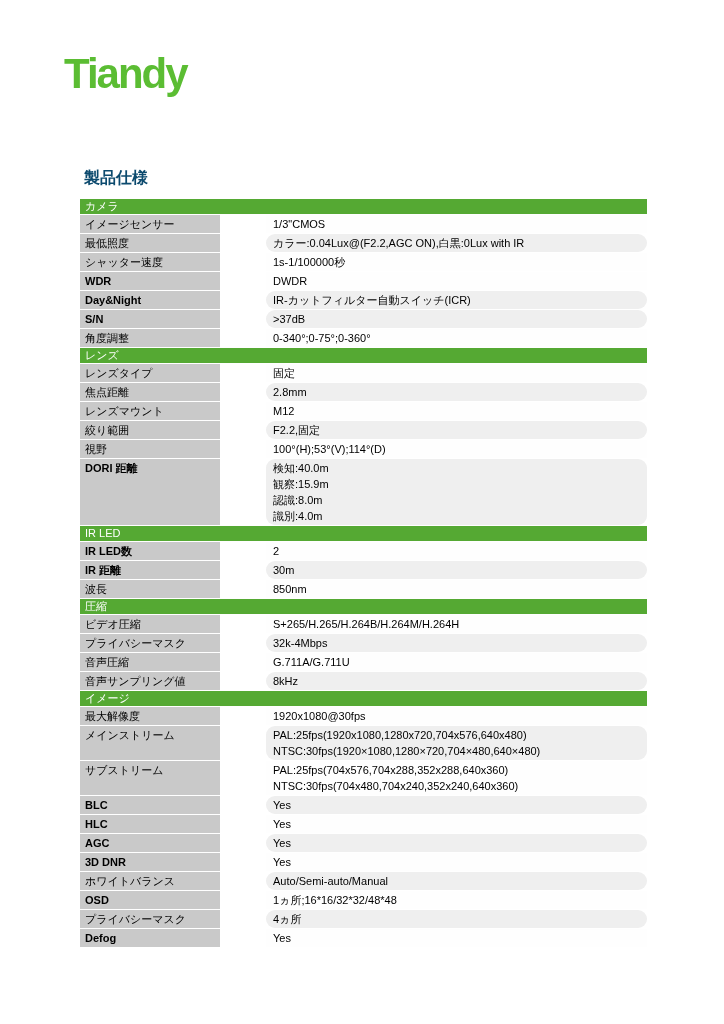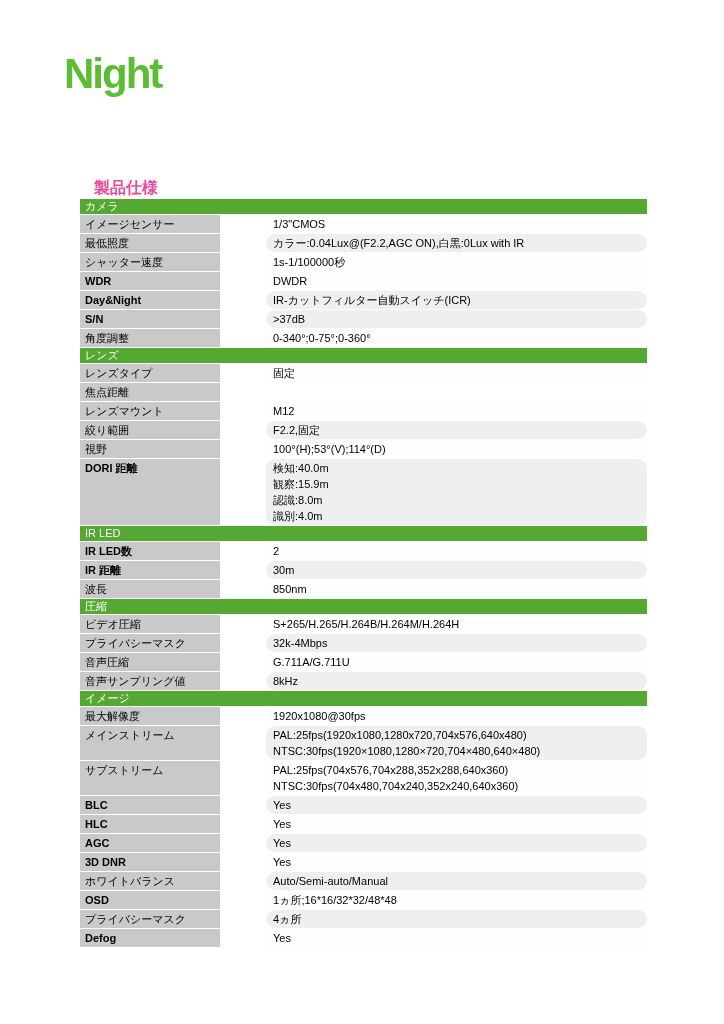--- a/index.html
+++ b/index.html
@@ -10,21 +10,21 @@
     position:relative;
     color:#000;
   }
   .logo{
     position:absolute;left:64px;top:50px;
     font-size:42px;font-weight:800;letter-spacing:-2px;
     color:var(--logo-green,#5bbd33);
   }
   .title{
     position:absolute;left:80px;top:164px;
-    font-size:16px;font-weight:bold;margin:14px;color:#ec4899;
+    font-size:16px;font-weight:bold;margin:4px;color:#0c4a6e;
   }
   .spec-table{
     position:absolute;left:80px;top:199px;width:567px;
     font-size:11px;line-height:16px;
   }
   .sec-header{
     background:var(--green,#55a933);
     color:#fff;font-weight:normal;
     height:15px;line-height:15px;
     padding:0 0 0 5px;
@@ -43,21 +43,21 @@
     flex:1;background:#fefefe;
     padding:1px 4px 1px 7px;
   }
   .row.alt .value{background:var(--alt-bg,#efefef);border-radius:9px;}
   .vline{min-height:16px;}
 </style>
 </head>
 <body>
 
 <div class="page">
-  <div class="logo">Night</div>
+  <div class="logo">Tiandy</div>
   <h1 class="title">製品仕様</h1>
   <div class="spec-table" id="spec-table">
       <div class="sec-header">カメラ</div>
       <div class="row">
         <div class="cell label">イメージセンサー</div>
         <div class="cell value">
           <div class="vline">1/3"CMOS</div>
         </div>
       </div>
       <div class="row alt">
@@ -98,20 +98,23 @@
       </div>
       <div class="sec-header">レンズ</div>
       <div class="row">
         <div class="cell label">レンズタイプ</div>
         <div class="cell value">
           <div class="vline">固定</div>
         </div>
       </div>
       <div class="row alt">
         <div class="cell label">焦点距離</div>
+        <div class="cell value">
+          <div class="vline">2.8mm</div>
+        </div>
       </div>
       <div class="row">
         <div class="cell label">レンズマウント</div>
         <div class="cell value">
           <div class="vline">M12</div>
         </div>
       </div>
       <div class="row alt">
         <div class="cell label">絞り範囲</div>
         <div class="cell value">

